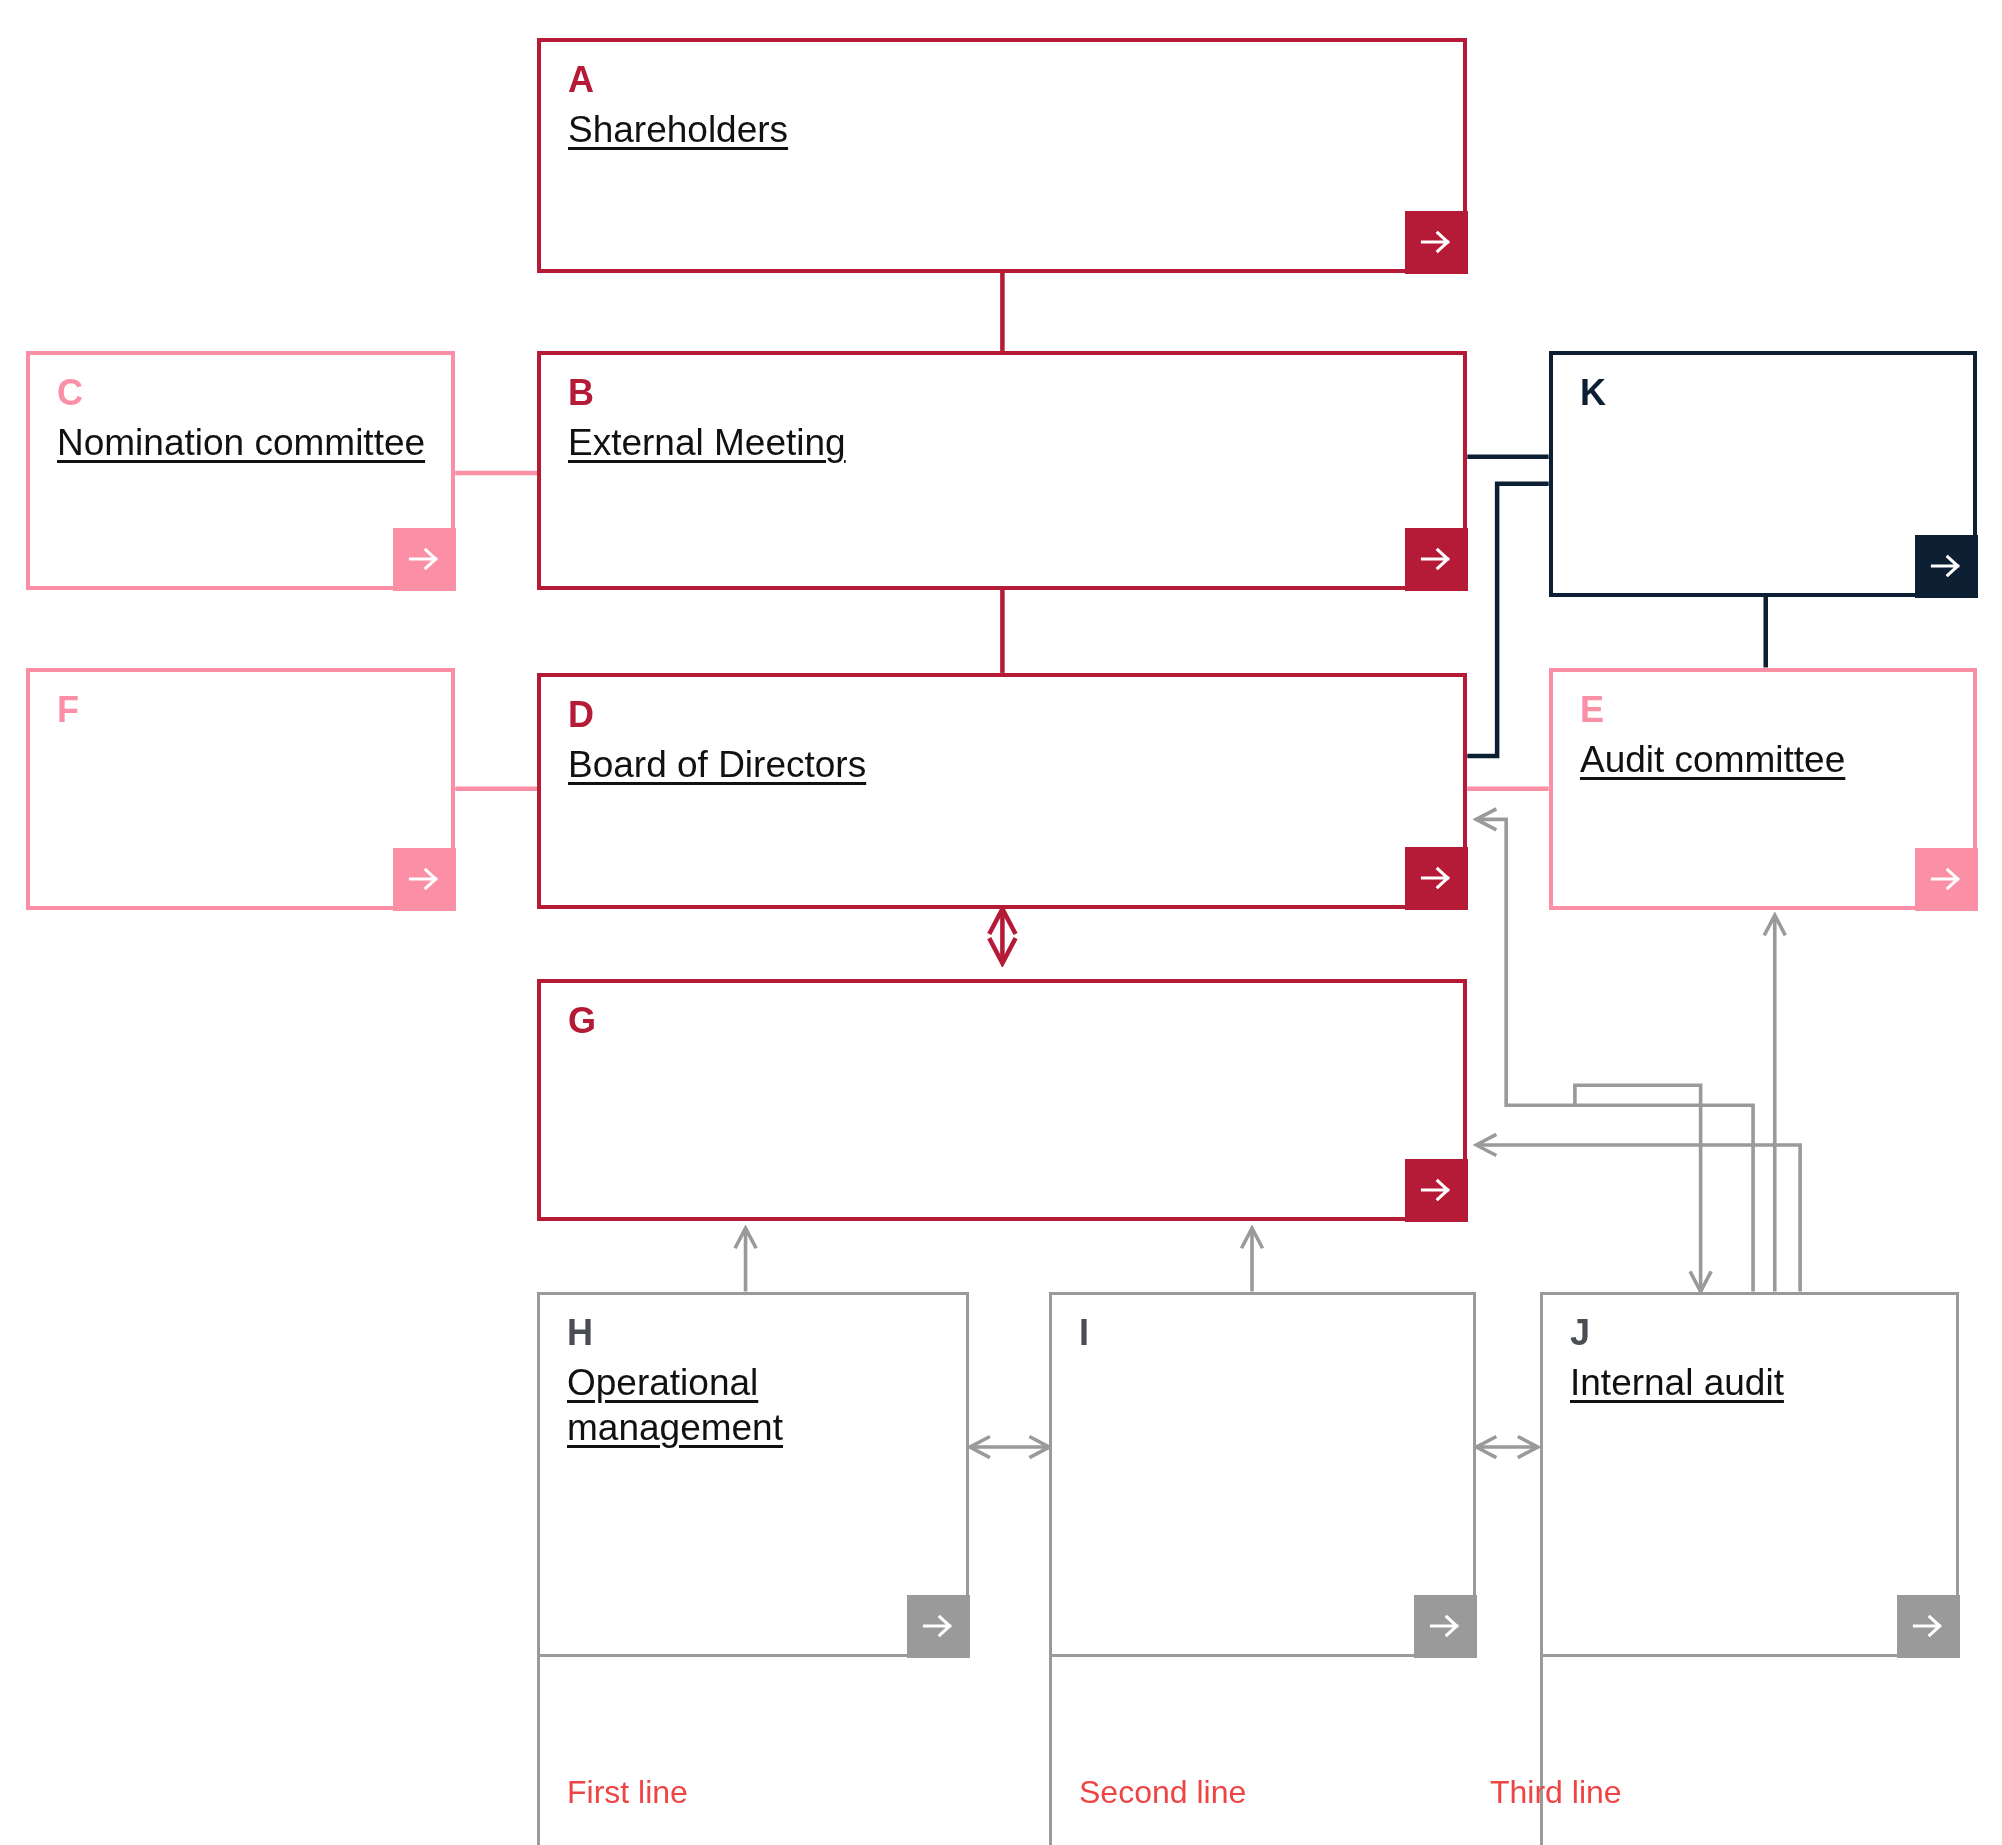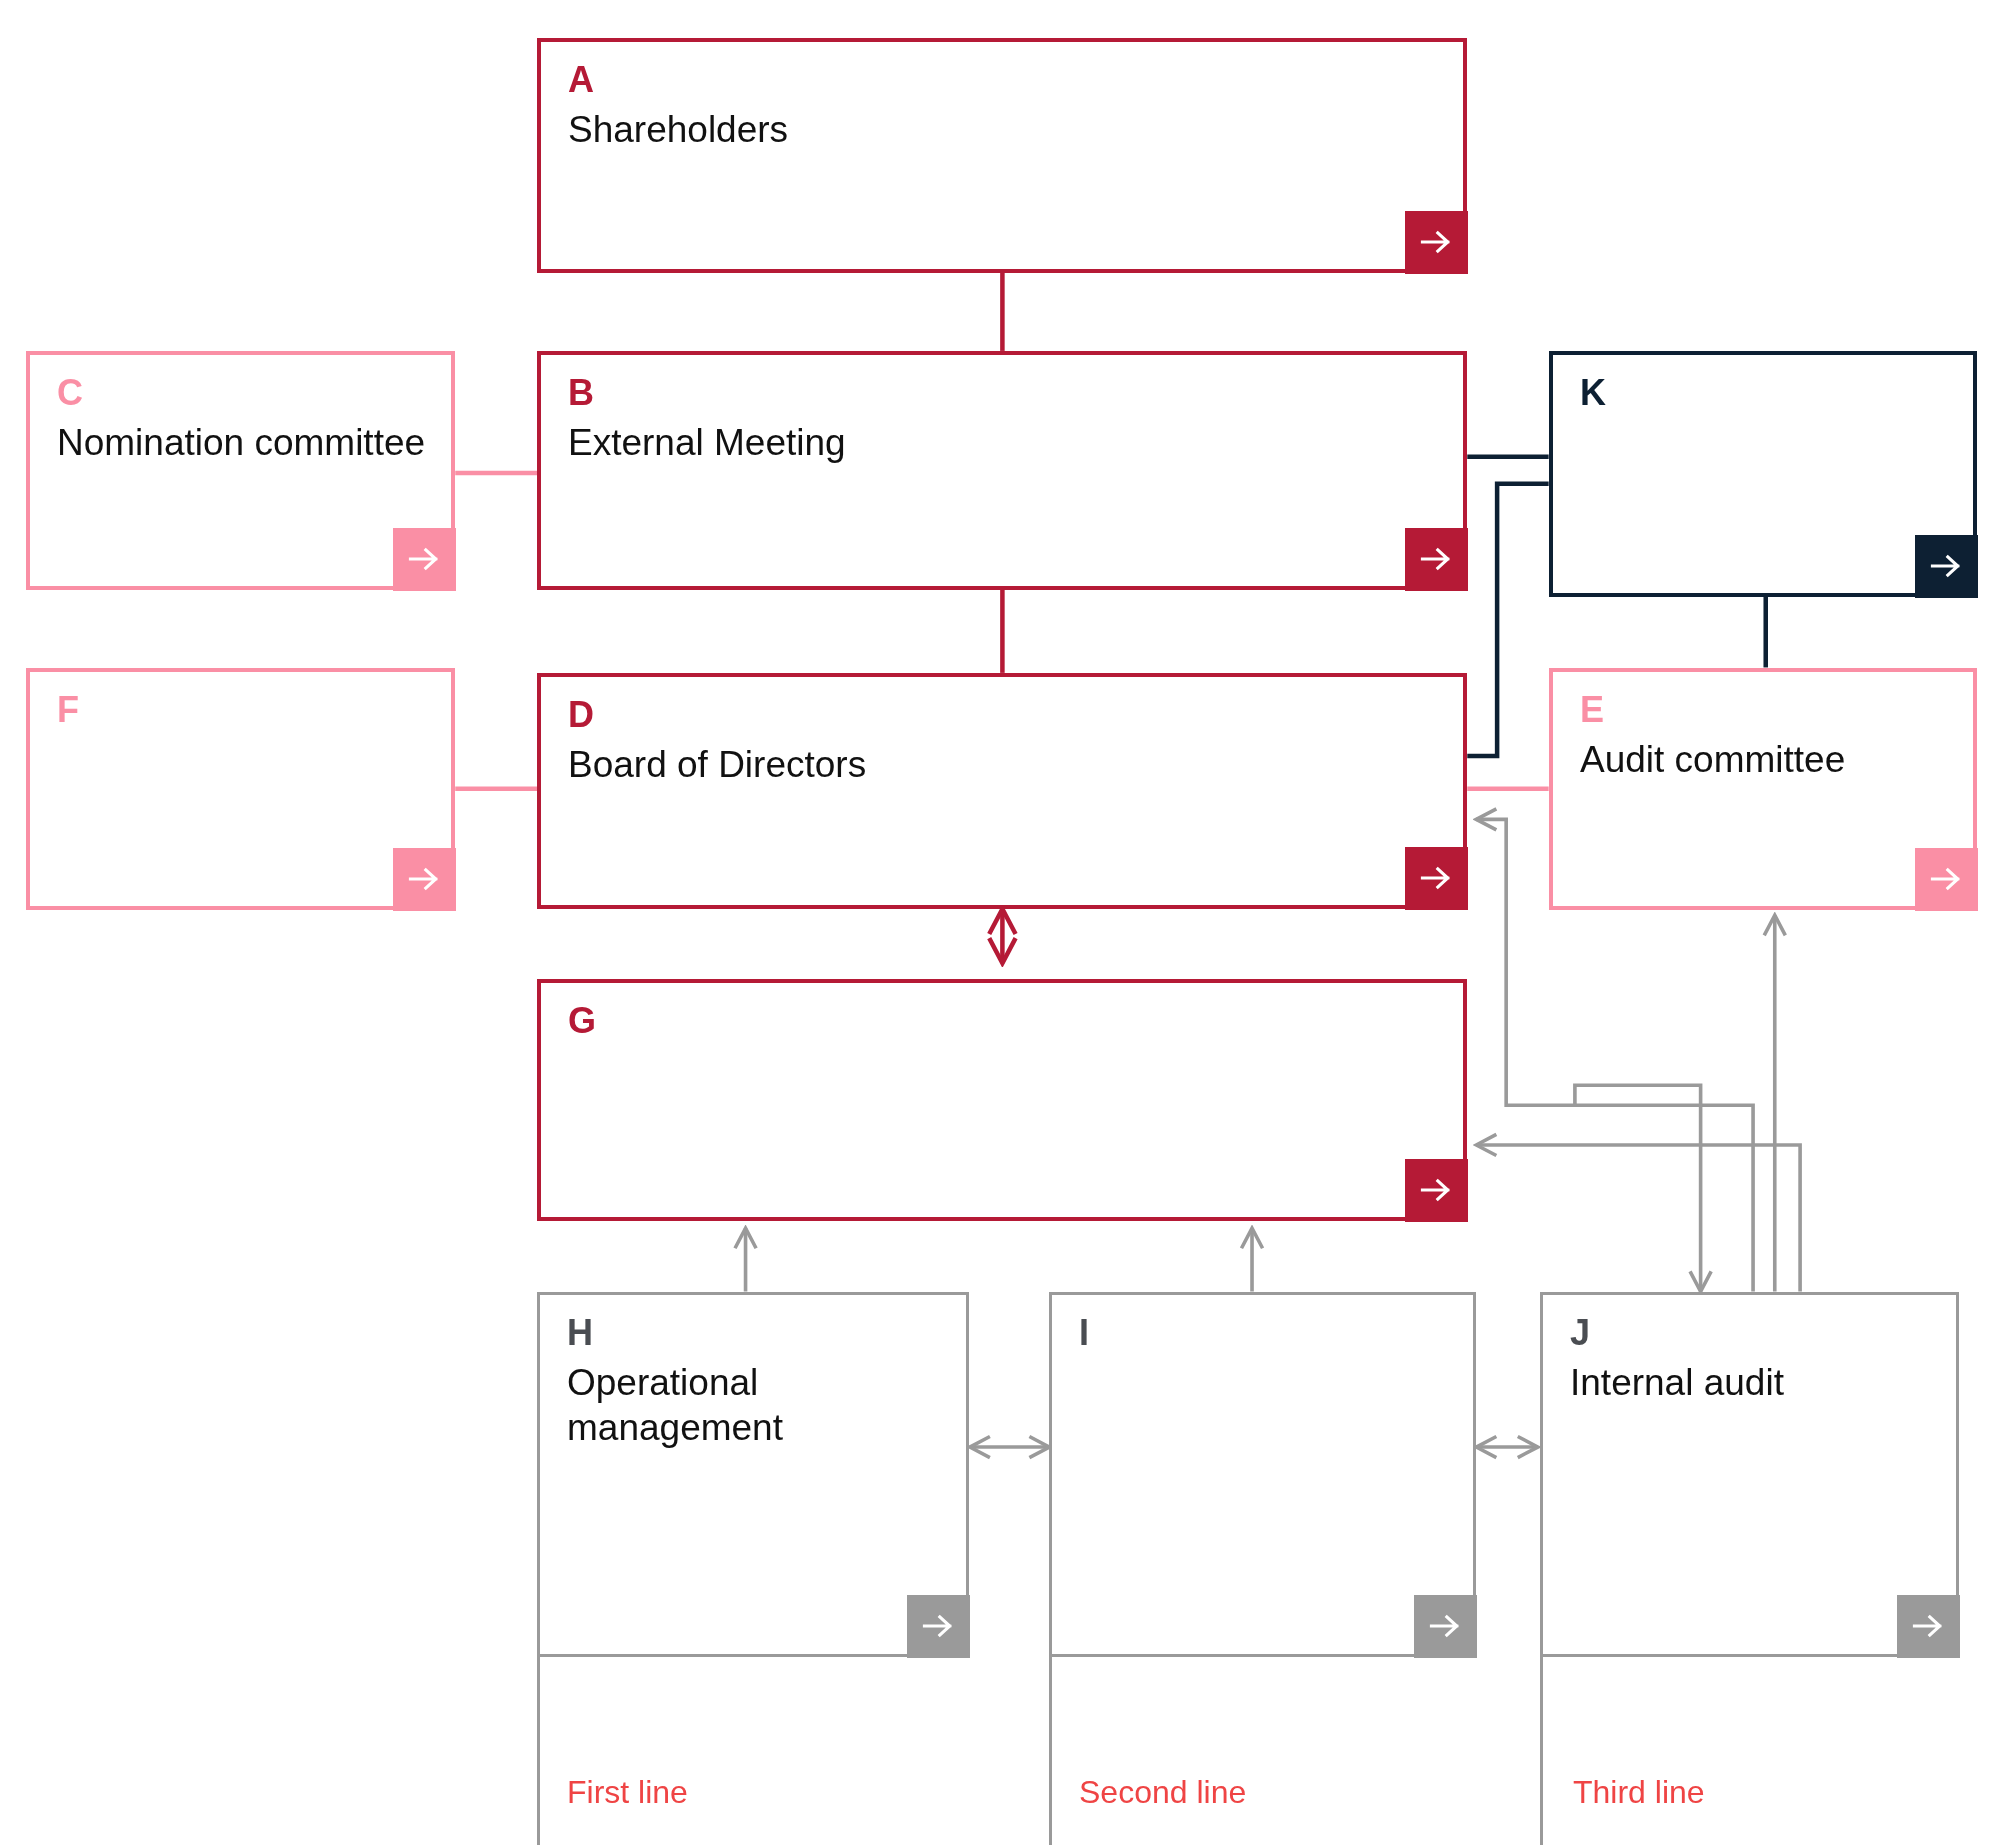--- a/index.html
+++ b/index.html
@@ -52,20 +52,21 @@
   .letter-grey    { color: #4A4D52; }
 
   .node-title {
     position: absolute;
     left: 27px;
     top: 65px;
     right: 22px;
     font-size: 37px;
     line-height: 1.22;
     color: #111111;
+    text-decoration: underline;
     text-underline-offset: 4.5px;
     text-decoration-thickness: 2.7px;
   }
 
   .badge {
     position: absolute;
     right: -4.5px;
     bottom: -4.5px;
     width: 63px;
     height: 63px;
@@ -236,21 +237,21 @@
   <div class="node grey" style="left:1540px; top:1292px; width:419px; height:365px;">
     <div class="node-letter letter-grey">J</div>
     <div class="node-title">Internal audit</div>
     <div class="badge grey">
       <svg width="38" height="38" viewBox="0 0 42 42" aria-hidden="true">
         <path d="M6 21 H34 M23 11 L34 21 L23 31" fill="none" stroke="#ffffff" stroke-width="3.4" stroke-linecap="square"></path>
       </svg>
     </div>
   </div>
   <div class="line-stem" style="left:1540px; top:1657px; width:3.6px; height:188px;"></div>
-  <span class="line-caption" style="left:1573px; top:1776px;">Third line</span>
+  <span class="line-caption" style="left:1490px; top:1776px;">Third line</span>
 
   <div class="node navy" style="left:1549px; top:351px; width:428px; height:246px;">
     <div class="node-letter letter-navy">K</div>
     <div class="badge navy">
       <svg width="38" height="38" viewBox="0 0 42 42" aria-hidden="true">
         <path d="M6 21 H34 M23 11 L34 21 L23 31" fill="none" stroke="#ffffff" stroke-width="3.4" stroke-linecap="square"></path>
       </svg>
     </div>
   </div>
 

